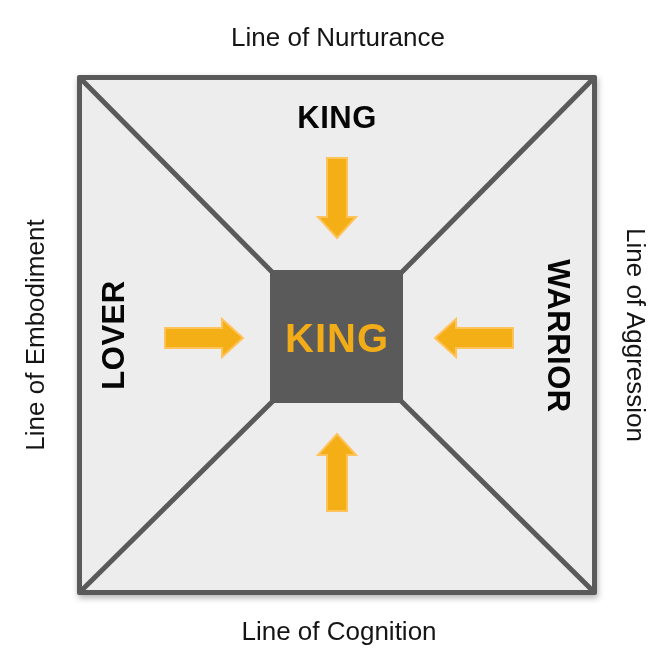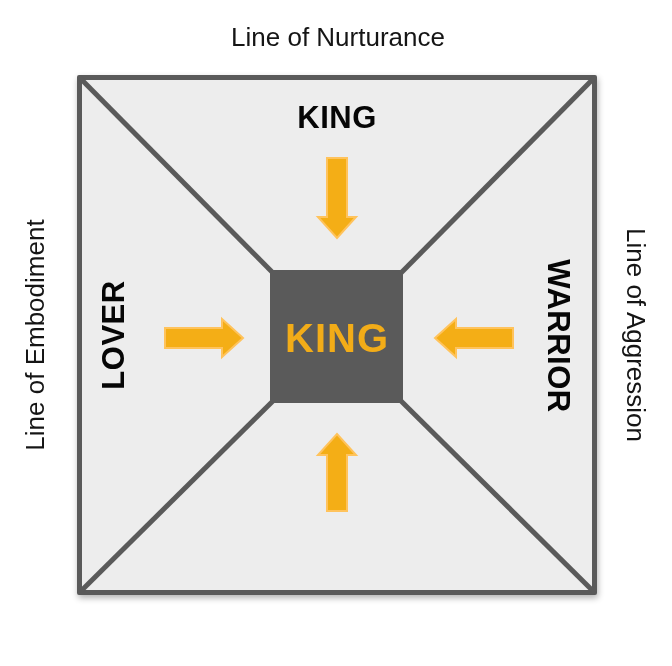--- a/index.html
+++ b/index.html
@@ -96,20 +96,21 @@
 
     <rect x="270" y="270" width="133" height="133" fill="#5A5A5A"></rect>
 
     <polygon class="arrow" points="327,158 347,158 347,217 356,217 337,238 318,217 327,217" fill="#F4AE16"></polygon>
     <polygon class="arrow" points="327,511 347,511 347,455 356,455 337,434 318,455 327,455" fill="#F4AE16"></polygon>
     <polygon class="arrow" points="165,328 222,328 222,319 243,338 222,357 222,348 165,348" fill="#F4AE16"></polygon>
     <polygon class="arrow" points="513,328 456,328 456,319 435,338 456,357 456,348 513,348" fill="#F4AE16"></polygon>
   </svg>
 
   <div id="lbl-nurturance" class="label axis">Line of Nurturance</div>
+  <div id="lbl-cognition" class="label axis">Line of Cognition</div>
   <div id="lbl-embodiment" class="label axis rot-ccw">Line of Embodiment</div>
   <div id="lbl-aggression" class="label axis rot-cw">Line of Aggression</div>
 
   <div id="lbl-king" class="label archetype">KING</div>
   <div id="lbl-lover" class="label archetype rot-ccw">LOVER</div>
   <div id="lbl-warrior" class="label archetype rot-cw">WARRIOR</div>
 
   <div id="lbl-self" class="label self-label">KING</div>
 
 </div>

